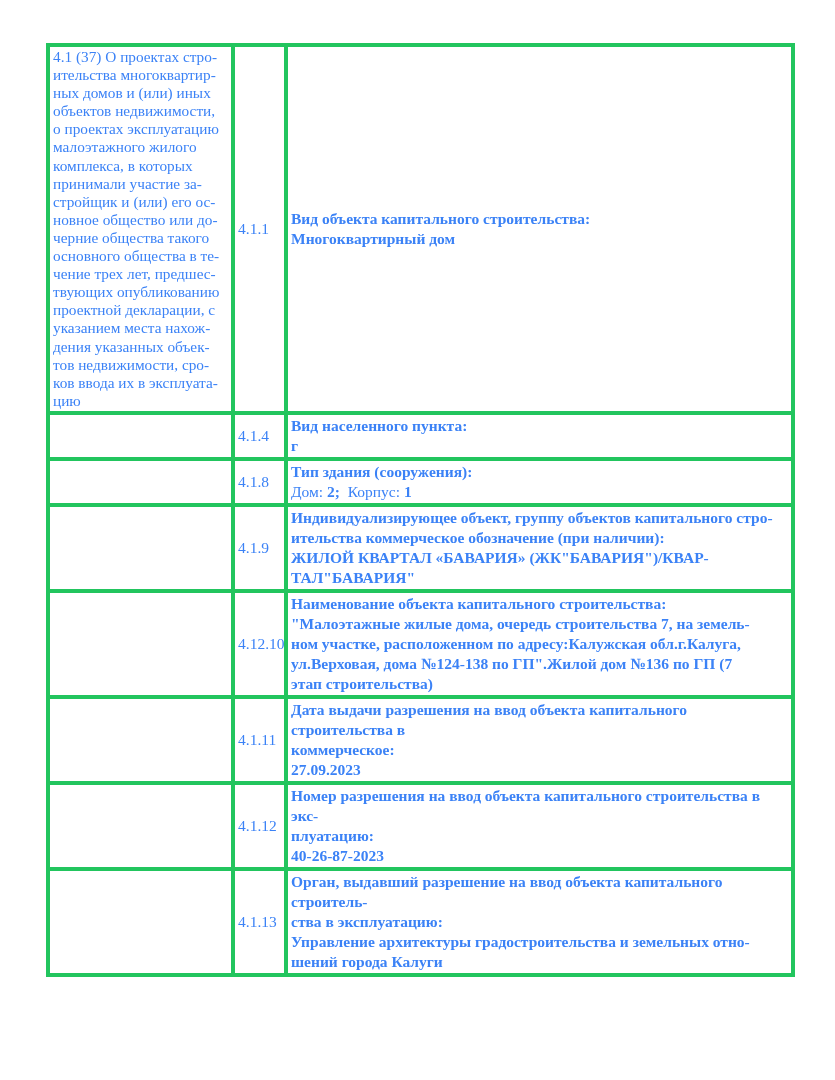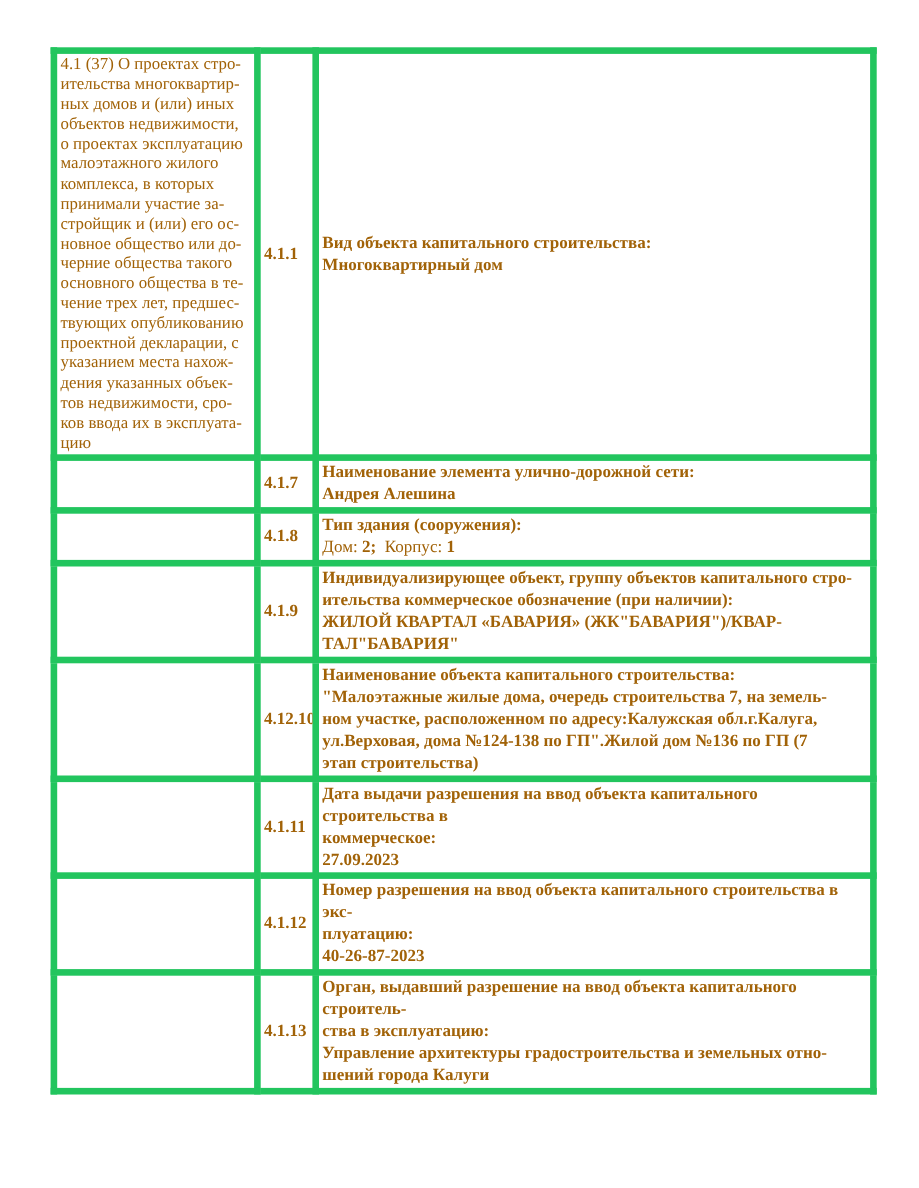--- a/index.html
+++ b/index.html
@@ -14,41 +14,40 @@
   }
   table.decl {
     position: absolute;
     left: 46px;
     top: 43px;
     width: 745px;
     border-collapse: collapse;
     table-layout: fixed;
   }
   td.cell {
-    border: 6px solid #22c55e;
+    border: 4px solid #22c55e;
     padding: 1px 3px;
     vertical-align: middle;
     font-size: 15.5px;
     line-height: 20px;
-    color: #a16207;
+    color: #3b82f6;
     overflow: hidden;
   }
   td.note-cell {
     vertical-align: top;
     padding: 1px 2px 1px 3px;
   }
   .note-line {
     font-size: 15.3px;
     line-height: 18.1px;
     white-space: nowrap;
   }
   td.num-cell {
     vertical-align: middle;
     padding-left: 3px;
-    font-weight: bold;
   }
   .field-label { font-weight: bold; }
   .field-value { font-weight: bold; }
   .bold { font-weight: bold; }
   .field-mixed { white-space: pre-wrap; }
 </style>
 </head>
 <body>
 
 <div class="page">
@@ -83,24 +82,24 @@
             <div class="note-line">цию</div>
           </td>
           <td class="cell num-cell">4.1.1</td>
           <td class="cell field-cell">
             <div class="field-label">Вид объекта капитального строительства:</div>
             <div class="field-value">Многоквартирный дом</div>
           </td>
         </tr>
         <tr>
           <td class="cell note-cell"></td>
-          <td class="cell num-cell">4.1.7</td>
+          <td class="cell num-cell">4.1.4</td>
           <td class="cell field-cell">
-            <div class="field-label">Наименование элемента улично-дорожной сети:</div>
-            <div class="field-value">Андрея Алешина</div>
+            <div class="field-label">Вид населенного пункта:</div>
+            <div class="field-value">г</div>
           </td>
         </tr>
         <tr>
           <td class="cell note-cell"></td>
           <td class="cell num-cell">4.1.8</td>
           <td class="cell field-cell">
             <div class="field-label">Тип здания (сооружения):</div>
             <div class="field-mixed"><span class="">Дом: </span><span class="bold">2;</span><span class="">  Корпус: </span><span class="bold">1</span></div>
           </td>
         </tr>

